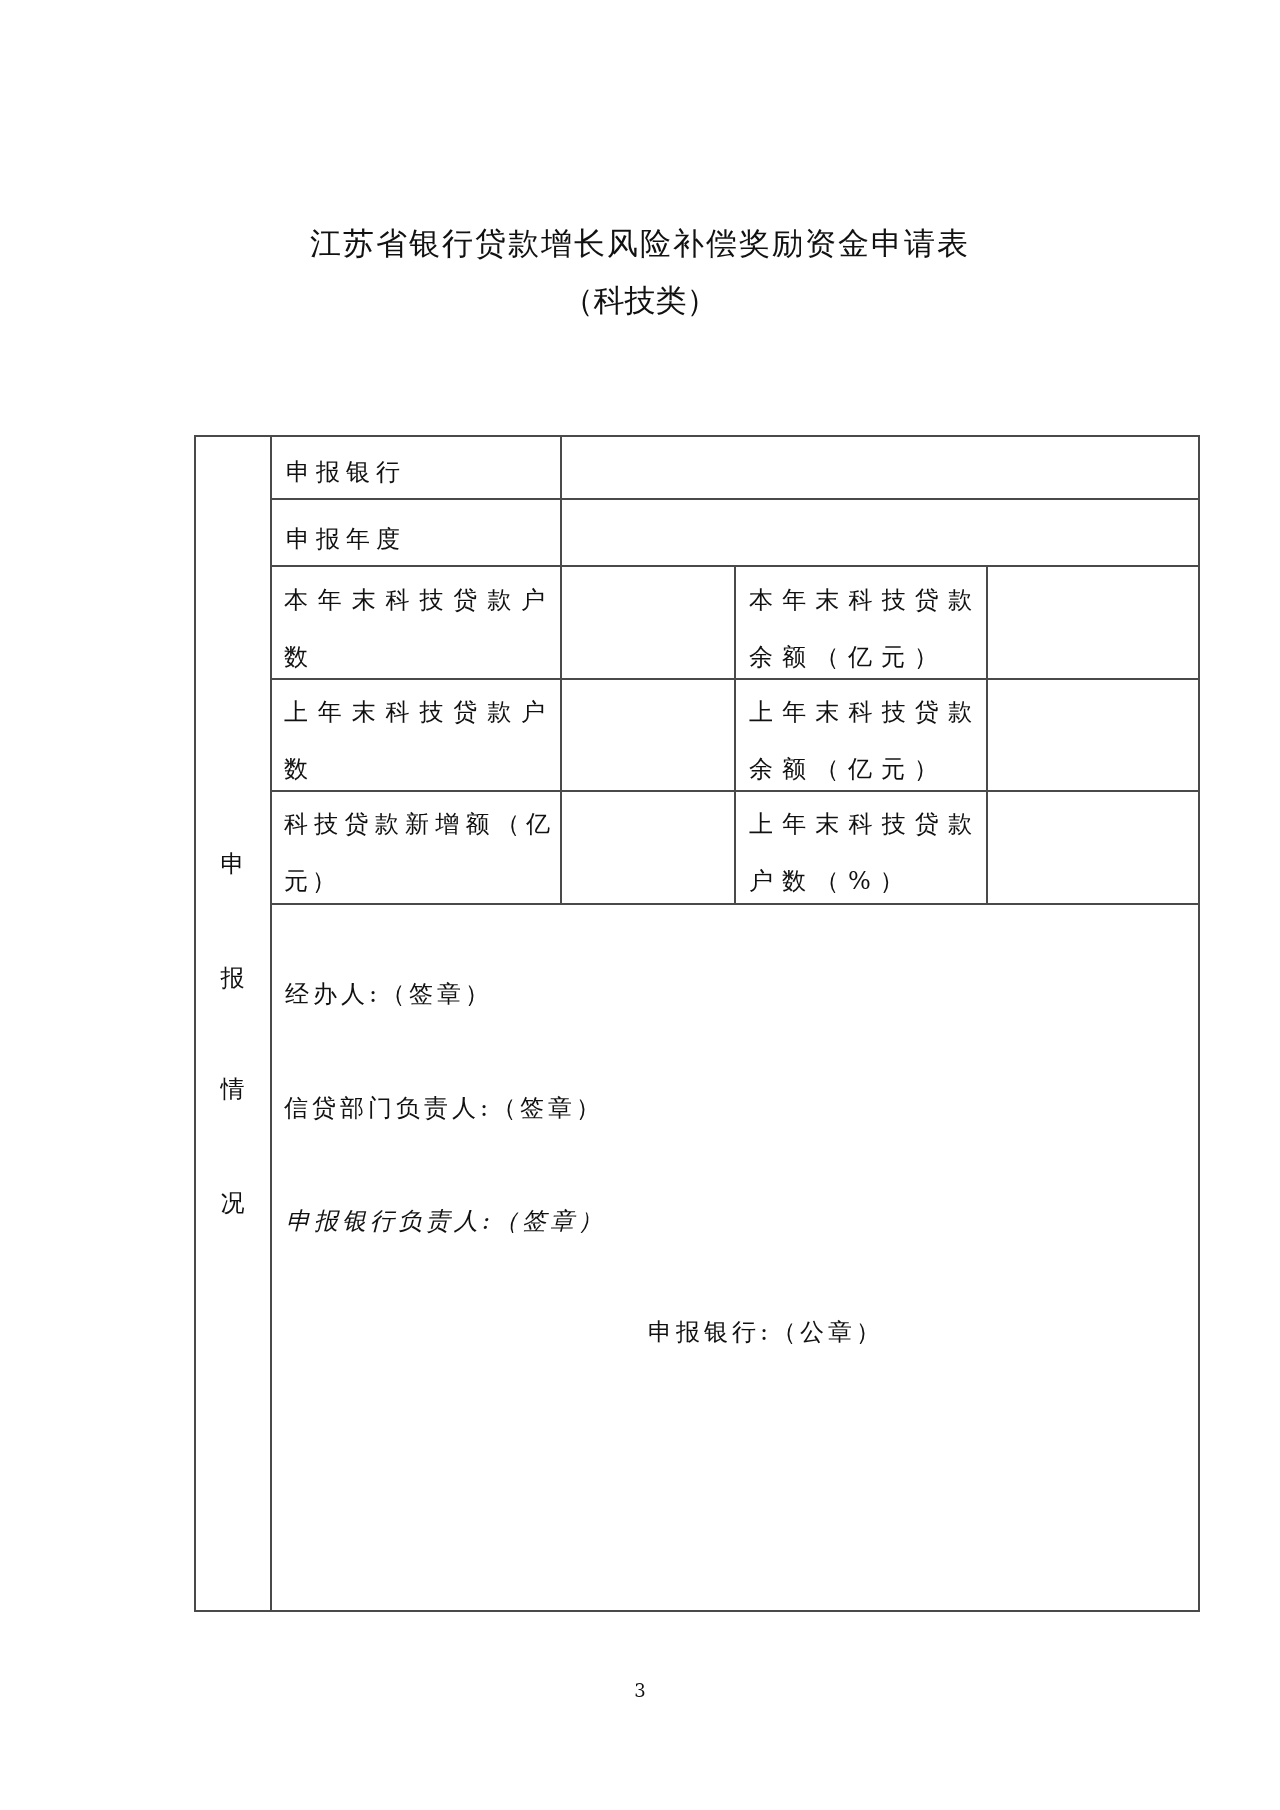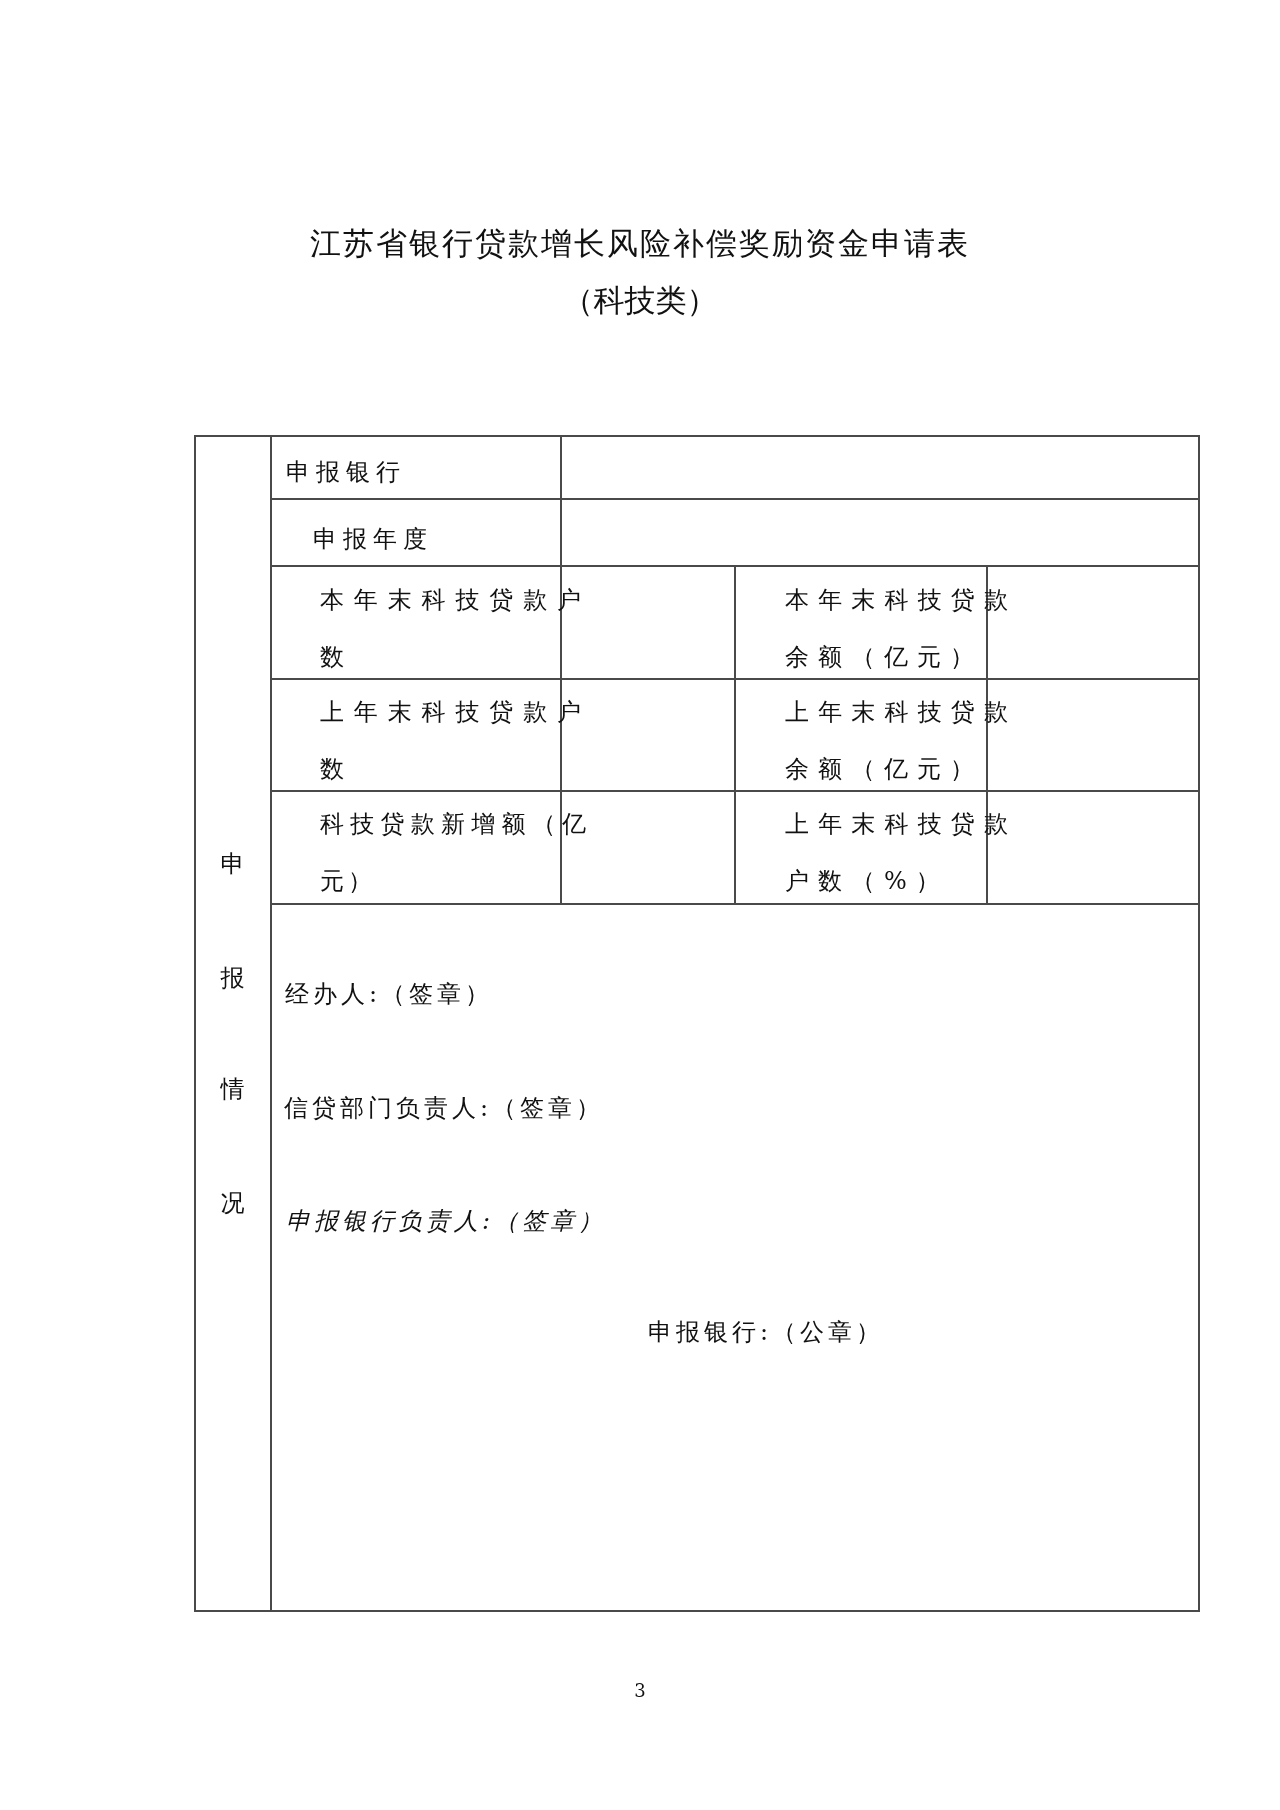--- a/index.html
+++ b/index.html
@@ -8,21 +8,21 @@
   .title { position:absolute; left:0; width:1280px; top:222px; text-align:center;
            font-family:"DejaVu Sans","Liberation Sans",sans-serif; font-size:31px; letter-spacing:2px; line-height:42px; }
   .subtitle { position:absolute; left:0; width:1280px; top:279px; text-align:center;
            font-family:"DejaVu Sans","Liberation Sans",sans-serif; font-size:31px; line-height:42px; }
   .tbl { position:absolute; left:194px; top:435px; width:1006px; height:1177px; border:2px solid #4a4a4a; box-sizing:border-box; }
   .vline, .hline { position:absolute; background:#4a4a4a; }
   .vline { width:2px; }
   .hline { height:2px; }
   .side-label { position:absolute; left:194px; width:77px; font-size:24px; text-align:center; }
   .cell-text { position:absolute; font-size:24px; letter-spacing:6px; line-height:57px; }
-  .cell-text.justify { text-align:justify; text-align-last:left; letter-spacing:9px;margin-left:36px; }
+  .cell-text.justify { text-align:justify; text-align-last:left; letter-spacing:9px; }
   .sig { position:absolute; font-size:24px; letter-spacing:4px; }
   .page-num { position:absolute; left:0; width:1280px; top:1680px; text-align:center; font-size:18px; }
 </style>
 </head>
 <body>
 
 <div class="title">江苏省银行贷款增长风险补偿奖励资金申请表</div>
 <div class="subtitle">（科技类）</div>
 
 <div class="tbl"></div>
@@ -39,21 +39,21 @@
 <div class="hline" style="left:270px; top:903px; width:930px;"></div>
 
 <div class="side-label" style="top:848px;">申</div>
 <div class="side-label" style="top:962px;">报</div>
 <div class="side-label" style="top:1073px;">情</div>
 <div class="side-label" style="top:1187px;">况</div>
 
 <div class="cell-text" style="left:286px; top:444px;">申报银行</div>
 <div style="position:absolute; left:562px; top:437px; width:636px; height:61px;"></div>
 
-<div class="cell-text" style="left:286px; top:511px;margin-left:27px;">申报年度</div>
+<div class="cell-text" style="left:286px; top:511px;">申报年度</div>
 <div style="position:absolute; left:562px; top:500px; width:636px; height:65px;"></div>
 
 <div class="cell-text justify" style="left:284px; top:572px; width:270px;">本年末科技贷款户数</div>
 <div style="position:absolute; left:562px; top:567px; width:172px; height:111px;"></div>
 <div class="cell-text justify" style="left:749px; top:572px; width:232px;">本年末科技贷款余额（亿元）</div>
 <div style="position:absolute; left:988px; top:567px; width:210px; height:111px;"></div>
 
 <div class="cell-text justify" style="left:284px; top:684px; width:270px;">上年末科技贷款户数</div>
 <div style="position:absolute; left:562px; top:680px; width:172px; height:110px;"></div>
 <div class="cell-text justify" style="left:749px; top:684px; width:232px;">上年末科技贷款余额（亿元）</div>

